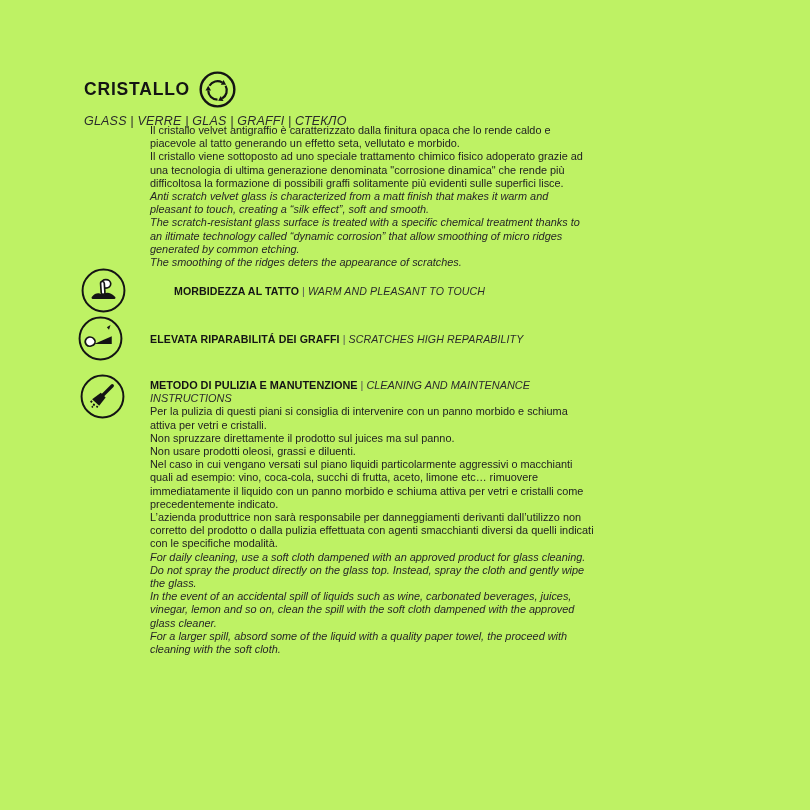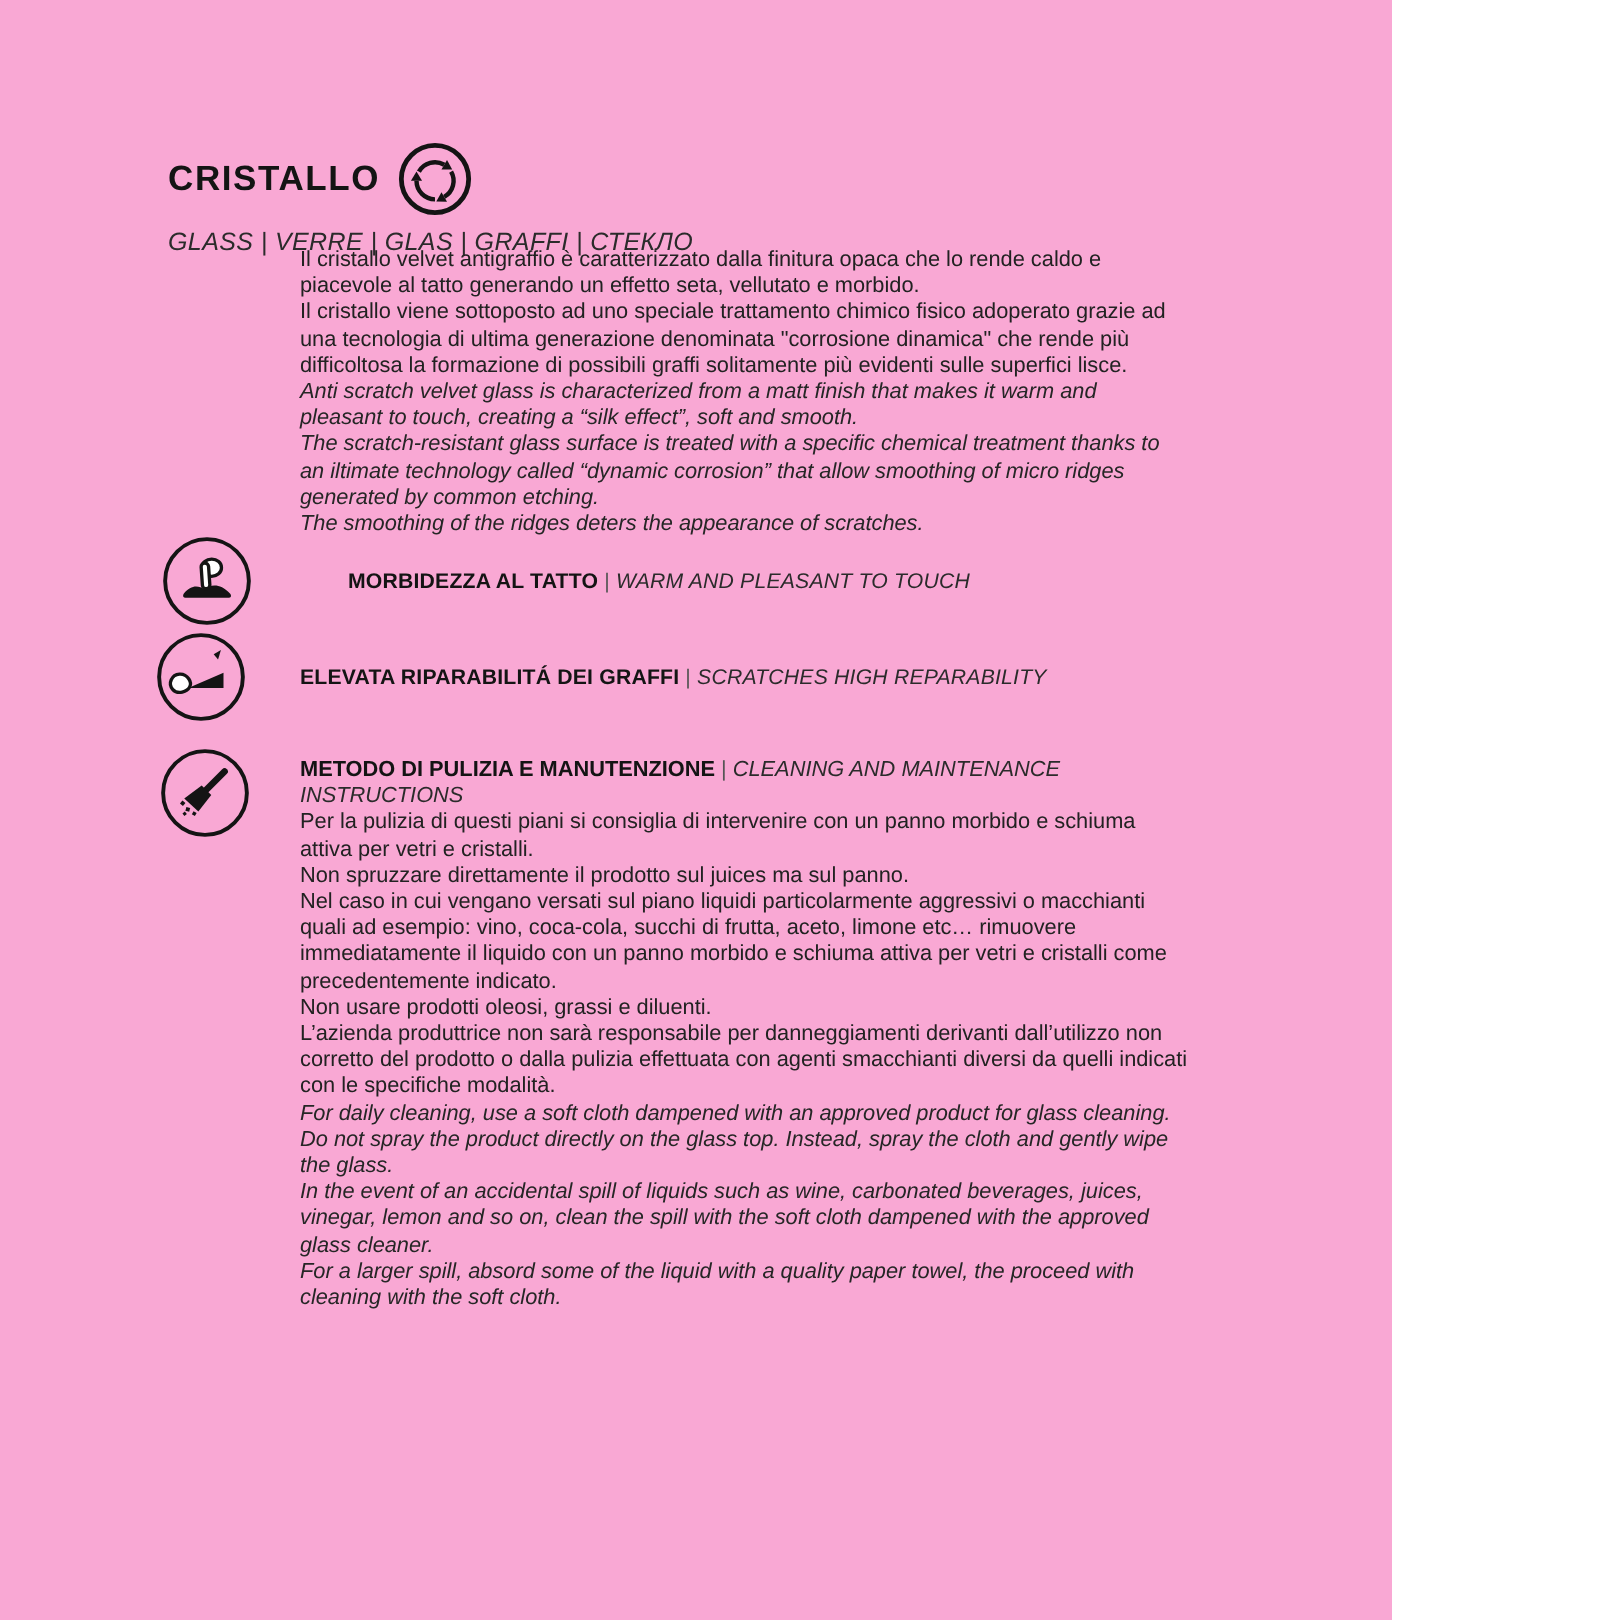--- a/index.html
+++ b/index.html
@@ -1,17 +1,17 @@
 <!DOCTYPE html>
 <html><head>
 <meta charset="utf-8">
 <style>
   html,body{margin:0;padding:0;background:#ffffff;}
   body{font-family:"Liberation Sans",sans-serif;color:#222;}
-  .page{position:relative;width:696px;height:810px;background:#f9a8d4;overflow:hidden;}
+  .page{position:relative;width:810px;height:810px;background:#bef264;overflow:hidden;}
 
   
   .header{position:absolute;left:84px;top:71px;}
   .title-row{display:flex;align-items:center;gap:9px;}
   .title{font-size:17.5px;font-weight:bold;letter-spacing:.8px;color:#141414;}
   .subtitle{margin-top:6px;font-size:12.5px;font-style:italic;letter-spacing:.2px;color:#2b2b2b;}
 
   
   .intro{position:absolute;left:150px;top:124px;width:433px;}
   .body-text p{margin:0;font-size:10.9px;line-height:13.2px;color:#222;}
@@ -103,22 +103,22 @@
         <rect x="11.8" y="32.8" width="1.6" height="1.6" transform="rotate(50 12.6 33.6)"></rect>
       </g>
     </svg>
   </div>
   <div class="cleaning body-text">
     <p class="cleaning-heading">
       <span class="it">METODO DI PULIZIA E MANUTENZIONE</span><span class="sep">|</span><span class="en">CLEANING AND MAINTENANCE INSTRUCTIONS</span>
     </p>
     <p>Per la pulizia di questi piani si consiglia di intervenire con un panno morbido e schiuma attiva per vetri e cristalli.</p>
     <p>Non spruzzare direttamente il prodotto sul juices ma sul panno.</p>
+    <p>Non usare prodotti oleosi, grassi e diluenti.</p>
     <p>Nel caso in cui vengano versati sul piano liquidi particolarmente aggressivi o macchianti quali ad esempio: vino, coca-cola, succhi di frutta, aceto, limone etc… rimuovere immediatamente il liquido con un panno morbido e schiuma attiva per vetri e cristalli come precedentemente indicato.</p>
-    <p>Non usare prodotti oleosi, grassi e diluenti.</p>
     <p>L’azienda produttrice non sarà responsabile per danneggiamenti derivanti dall’utilizzo non corretto del prodotto o dalla pulizia effettuata con agenti smacchianti diversi da quelli indicati con le specifiche modalità.</p>
     <p class="en">For daily cleaning, use a soft cloth dampened with an approved product for glass cleaning.</p>
     <p class="en">Do not spray the product directly on the glass top. Instead, spray the cloth and gently wipe the glass.</p>
     <p class="en">In the event of an accidental spill of liquids such as wine, carbonated beverages, juices, vinegar, lemon and so on, clean the spill with the soft cloth dampened with the approved glass cleaner.</p>
     <p class="en">For a larger spill, absord some of the liquid with a quality paper towel, the proceed with cleaning with the soft cloth.</p>
   </div>
 
 </div>
 
 </body></html>

